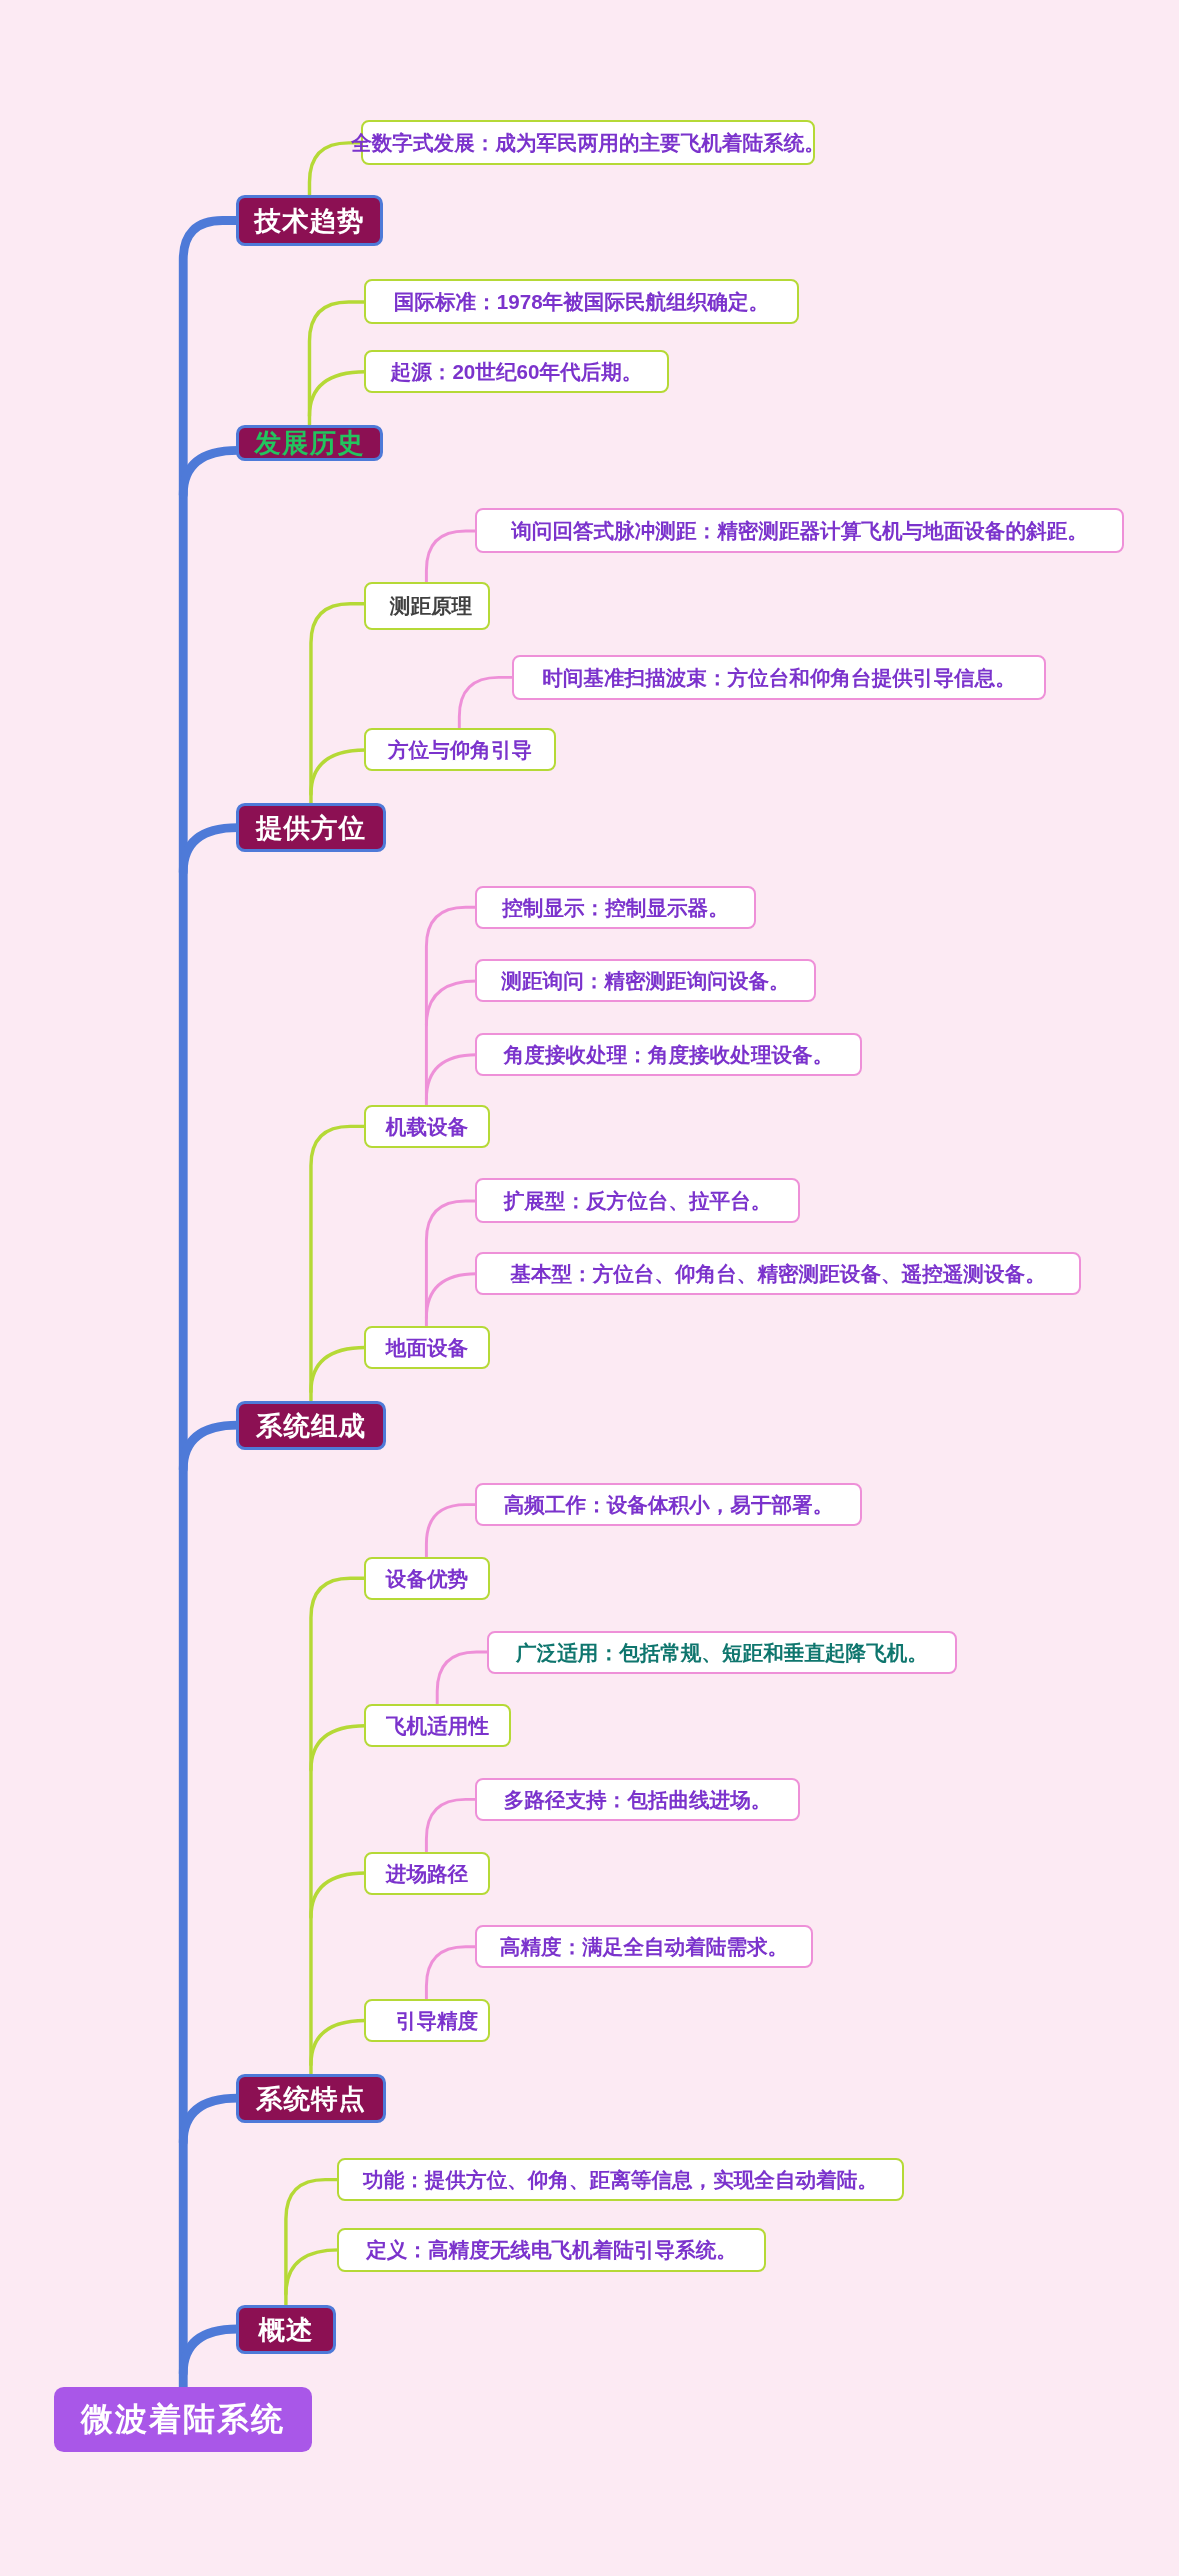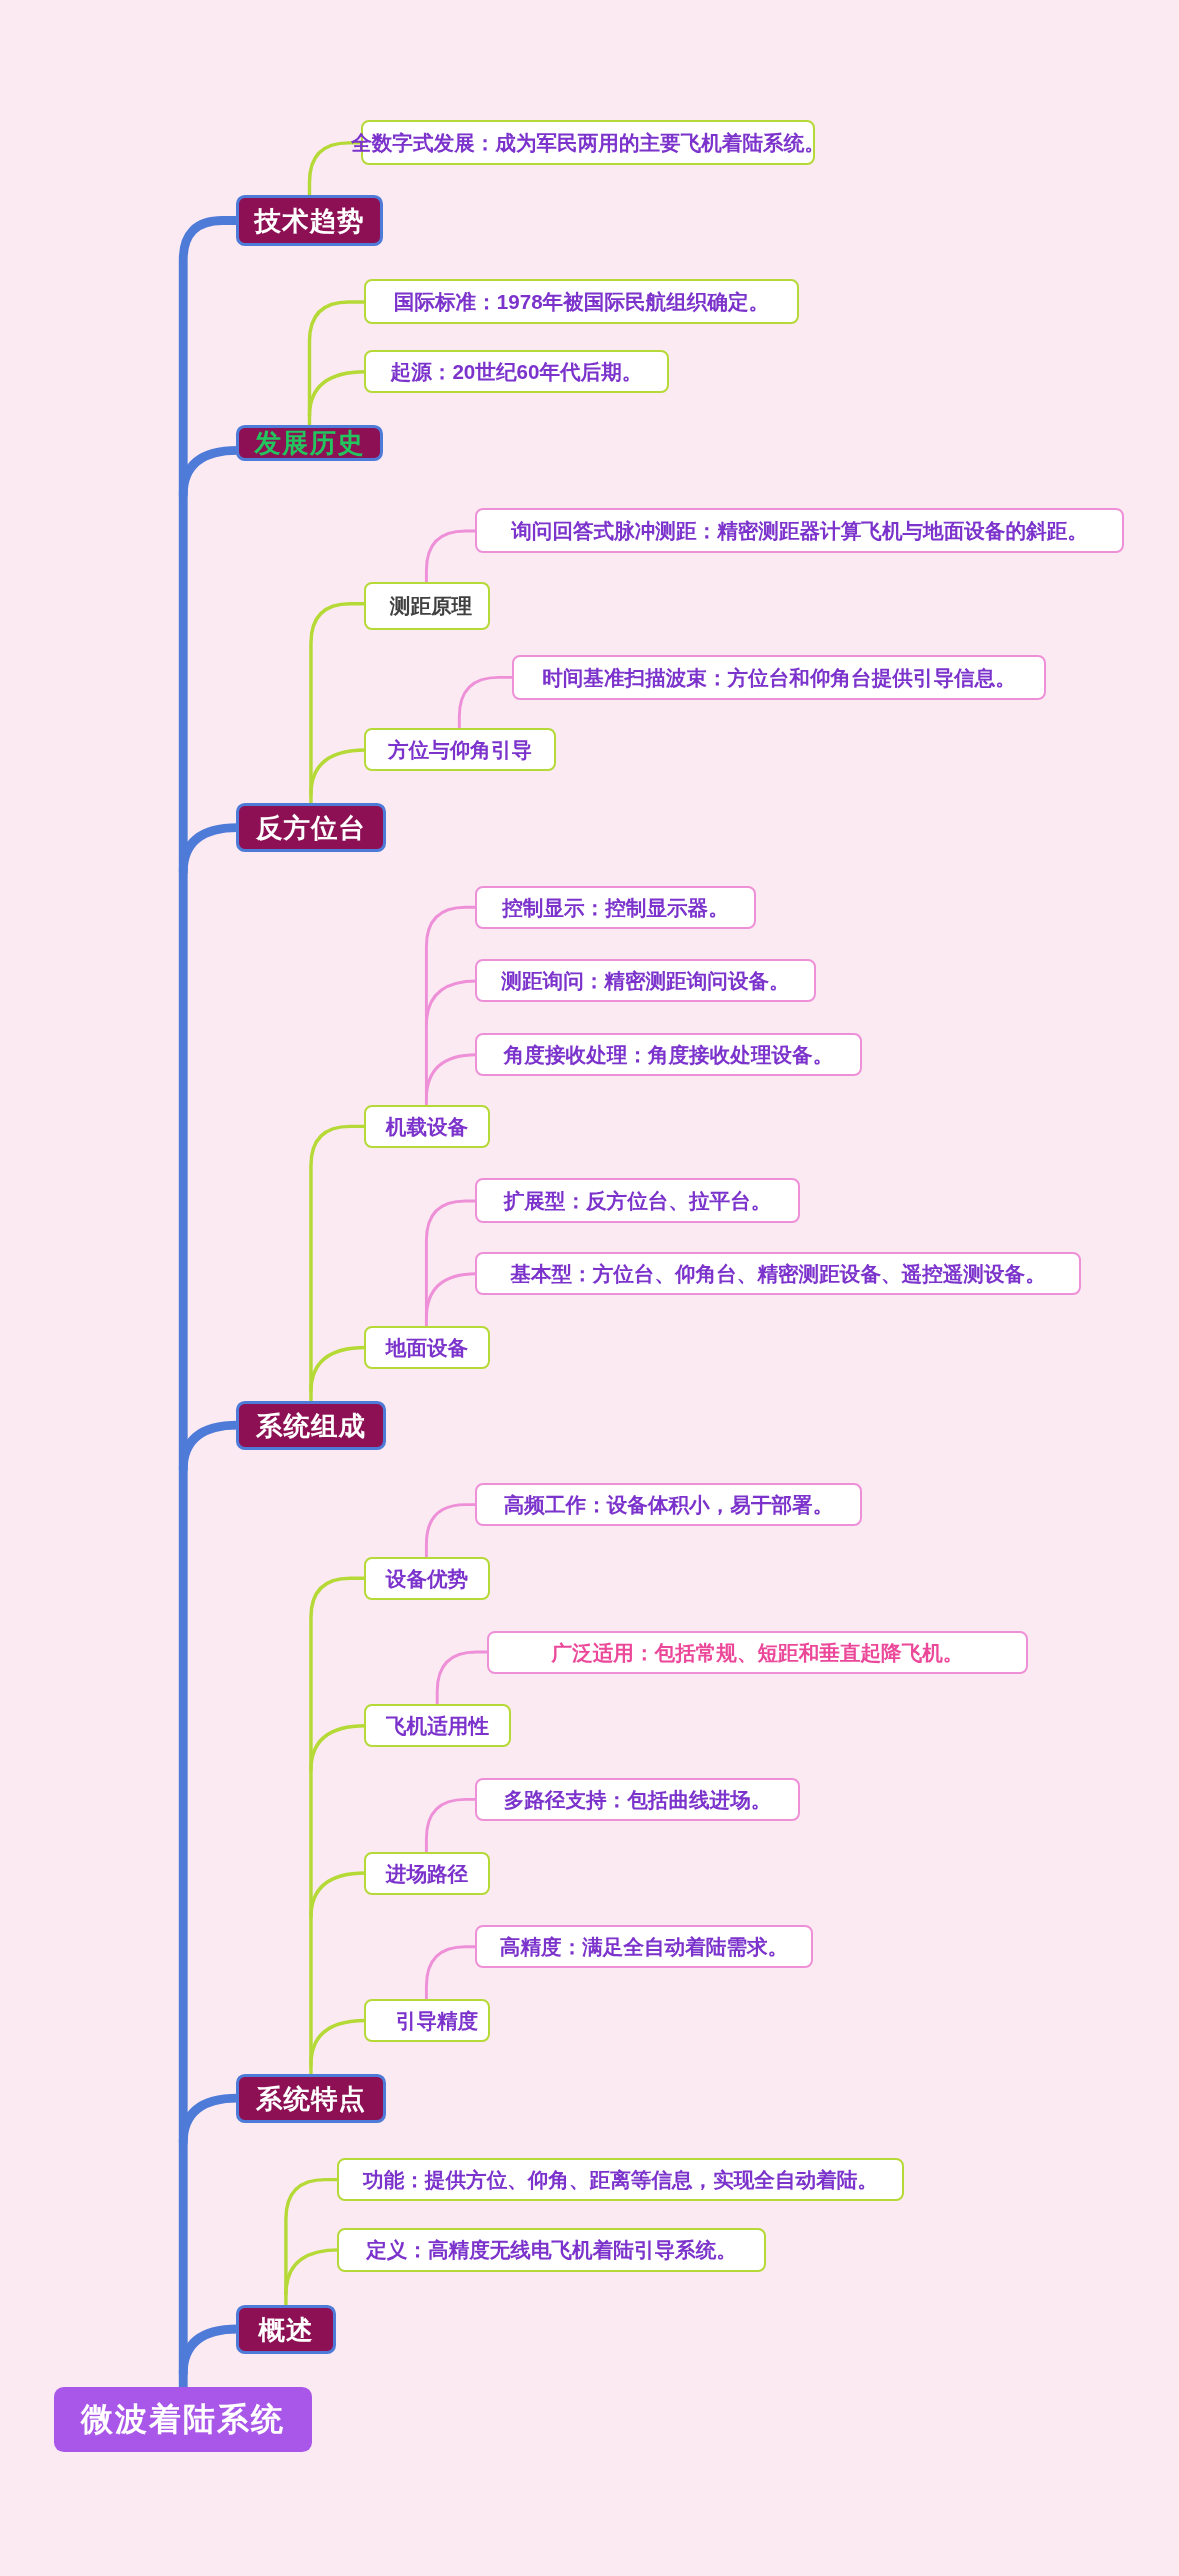--- a/index.html
+++ b/index.html
@@ -71,38 +71,38 @@
       <path d="M 434 2034 L 434 2021 Q 434 1981 474 1981 L 485 1981" fill="none" stroke="#ee90d8" stroke-width="3" stroke-linecap="round" stroke-linejoin="round"></path>
       <path d="M 291 2345 L 291 2258 Q 291 2218 331 2218 L 345 2218" fill="none" stroke="#b5d936" stroke-width="3.5" stroke-linecap="round" stroke-linejoin="round"></path>
       <path d="M 291 2334.5 Q 291 2289.5 345 2289.5" fill="none" stroke="#b5d936" stroke-width="3.5" stroke-linecap="round" stroke-linejoin="round"></path>
     </svg>
 <div class="node root" style="left: 54px; top: 2387px; width: 258px; height: 65px; background: rgb(169, 87, 232); color: rgb(255, 255, 255);">微波着陆系统</div>
     <div class="node main" style="left: 236px; top: 195px; width: 147px; height: 51px; background: rgb(140, 16, 83); color: rgb(255, 255, 255); border-color: rgb(78, 122, 216);">技术趋势</div>
     <div class="node sub" style="left: 361px; top: 120px; width: 454px; height: 45px; color: rgb(123, 51, 204); border-color: rgb(181, 217, 54);">全数字式发展：成为军民两用的主要飞机着陆系统。</div>
     <div class="node main" style="left: 236px; top: 425px; width: 147px; height: 36px; background: rgb(140, 16, 83); color: #22c55e; border-color: rgb(78, 122, 216);">发展历史</div>
     <div class="node sub" style="left: 364px; top: 279px; width: 435px; height: 45px; color: rgb(123, 51, 204); border-color: rgb(181, 217, 54);">国际标准：1978年被国际民航组织确定。</div>
     <div class="node sub" style="left: 364px; top: 350px; width: 305px; height: 43px; color: rgb(123, 51, 204); border-color: rgb(181, 217, 54);">起源：20世纪60年代后期。</div>
-    <div class="node main" style="left: 236px; top: 803px; width: 150px; height: 49px; background: rgb(140, 16, 83); color: rgb(255, 255, 255); border-color: rgb(78, 122, 216);">反方位台</div>
+    <div class="node main" style="left: 236px; top: 803px; width: 150px; height: 49px; background: rgb(140, 16, 83); color: rgb(255, 255, 255); border-color: rgb(78, 122, 216);">提供方位</div>
     <div class="node sub" style="left: 364px; top: 582px; width: 126px; height: 48px; color: #404040; border-color: rgb(181, 217, 54); padding-left: 8px;">测距原理</div>
     <div class="node leaf" style="left: 475px; top: 508px; width: 649px; height: 45px; color: rgb(123, 51, 204); border-color: rgb(238, 144, 216);">询问回答式脉冲测距：精密测距器计算飞机与地面设备的斜距。</div>
     <div class="node sub" style="left: 364px; top: 728px; width: 192px; height: 43px; color: rgb(123, 51, 204); border-color: rgb(181, 217, 54);">方位与仰角引导</div>
     <div class="node leaf" style="left: 512px; top: 655px; width: 534px; height: 45px; color: rgb(123, 51, 204); border-color: rgb(238, 144, 216);">时间基准扫描波束：方位台和仰角台提供引导信息。</div>
     <div class="node main" style="left: 236px; top: 1401px; width: 150px; height: 49px; background: rgb(140, 16, 83); color: rgb(255, 255, 255); border-color: rgb(78, 122, 216);">系统组成</div>
     <div class="node sub" style="left: 364px; top: 1105px; width: 126px; height: 43px; color: rgb(123, 51, 204); border-color: rgb(181, 217, 54);">机载设备</div>
     <div class="node leaf" style="left: 475px; top: 886px; width: 281px; height: 43px; color: rgb(123, 51, 204); border-color: rgb(238, 144, 216);">控制显示：控制显示器。</div>
     <div class="node leaf" style="left: 475px; top: 1033px; width: 387px; height: 43px; color: rgb(123, 51, 204); border-color: rgb(238, 144, 216);">角度接收处理：角度接收处理设备。</div>
     <div class="node leaf" style="left: 475px; top: 959px; width: 341px; height: 43px; color: rgb(123, 51, 204); border-color: rgb(238, 144, 216);">测距询问：精密测距询问设备。</div>
     <div class="node sub" style="left: 364px; top: 1326px; width: 126px; height: 43px; color: rgb(123, 51, 204); border-color: rgb(181, 217, 54);">地面设备</div>
     <div class="node leaf" style="left: 475px; top: 1178px; width: 325px; height: 45px; color: rgb(123, 51, 204); border-color: rgb(238, 144, 216);">扩展型：反方位台、拉平台。</div>
     <div class="node leaf" style="left: 475px; top: 1252px; width: 606px; height: 43px; color: rgb(123, 51, 204); border-color: rgb(238, 144, 216);">基本型：方位台、仰角台、精密测距设备、遥控遥测设备。</div>
     <div class="node main" style="left: 236px; top: 2074px; width: 150px; height: 49px; background: rgb(140, 16, 83); color: rgb(255, 255, 255); border-color: rgb(78, 122, 216);">系统特点</div>
     <div class="node sub" style="left: 364px; top: 1557px; width: 126px; height: 43px; color: rgb(123, 51, 204); border-color: rgb(181, 217, 54);">设备优势</div>
     <div class="node leaf" style="left: 475px; top: 1483px; width: 387px; height: 43px; color: rgb(123, 51, 204); border-color: rgb(238, 144, 216);">高频工作：设备体积小，易于部署。</div>
     <div class="node sub" style="left: 364px; top: 1704px; width: 147px; height: 43px; color: rgb(123, 51, 204); border-color: rgb(181, 217, 54);">飞机适用性</div>
-    <div class="node leaf" style="left: 487px; top: 1631px; width: 541px; height: 43px; color: #ec4899; border-color: rgb(238, 144, 216); text-align: right;">广泛适用：包括常规、短距和垂直起降飞机。</div>
+    <div class="node leaf" style="left: 487px; top: 1631px; width: 470px; height: 43px; color: #0f766e; border-color: rgb(238, 144, 216); text-align: right;">广泛适用：包括常规、短距和垂直起降飞机。</div>
     <div class="node sub" style="left: 364px; top: 1852px; width: 126px; height: 43px; color: rgb(123, 51, 204); border-color: rgb(181, 217, 54);">进场路径</div>
     <div class="node leaf" style="left: 475px; top: 1778px; width: 325px; height: 43px; color: rgb(123, 51, 204); border-color: rgb(238, 144, 216);">多路径支持：包括曲线进场。</div>
     <div class="node sub" style="left: 364px; top: 1999px; width: 126px; height: 43px; color: rgb(123, 51, 204); border-color: rgb(181, 217, 54); padding-left: 20px;">引导精度</div>
     <div class="node leaf" style="left: 475px; top: 1925px; width: 338px; height: 43px; color: rgb(123, 51, 204); border-color: rgb(238, 144, 216);">高精度：满足全自动着陆需求。</div>
     <div class="node main" style="left: 236px; top: 2305px; width: 100px; height: 49px; background: rgb(140, 16, 83); color: rgb(255, 255, 255); border-color: rgb(78, 122, 216);">概述</div>
     <div class="node sub" style="left: 337px; top: 2158px; width: 567px; height: 43px; color: rgb(123, 51, 204); border-color: rgb(181, 217, 54);">功能：提供方位、仰角、距离等信息，实现全自动着陆。</div>
     <div class="node sub" style="left: 337px; top: 2228px; width: 429px; height: 44px; color: rgb(123, 51, 204); border-color: rgb(181, 217, 54);">定义：高精度无线电飞机着陆引导系统。</div>
   </div>
 
 

